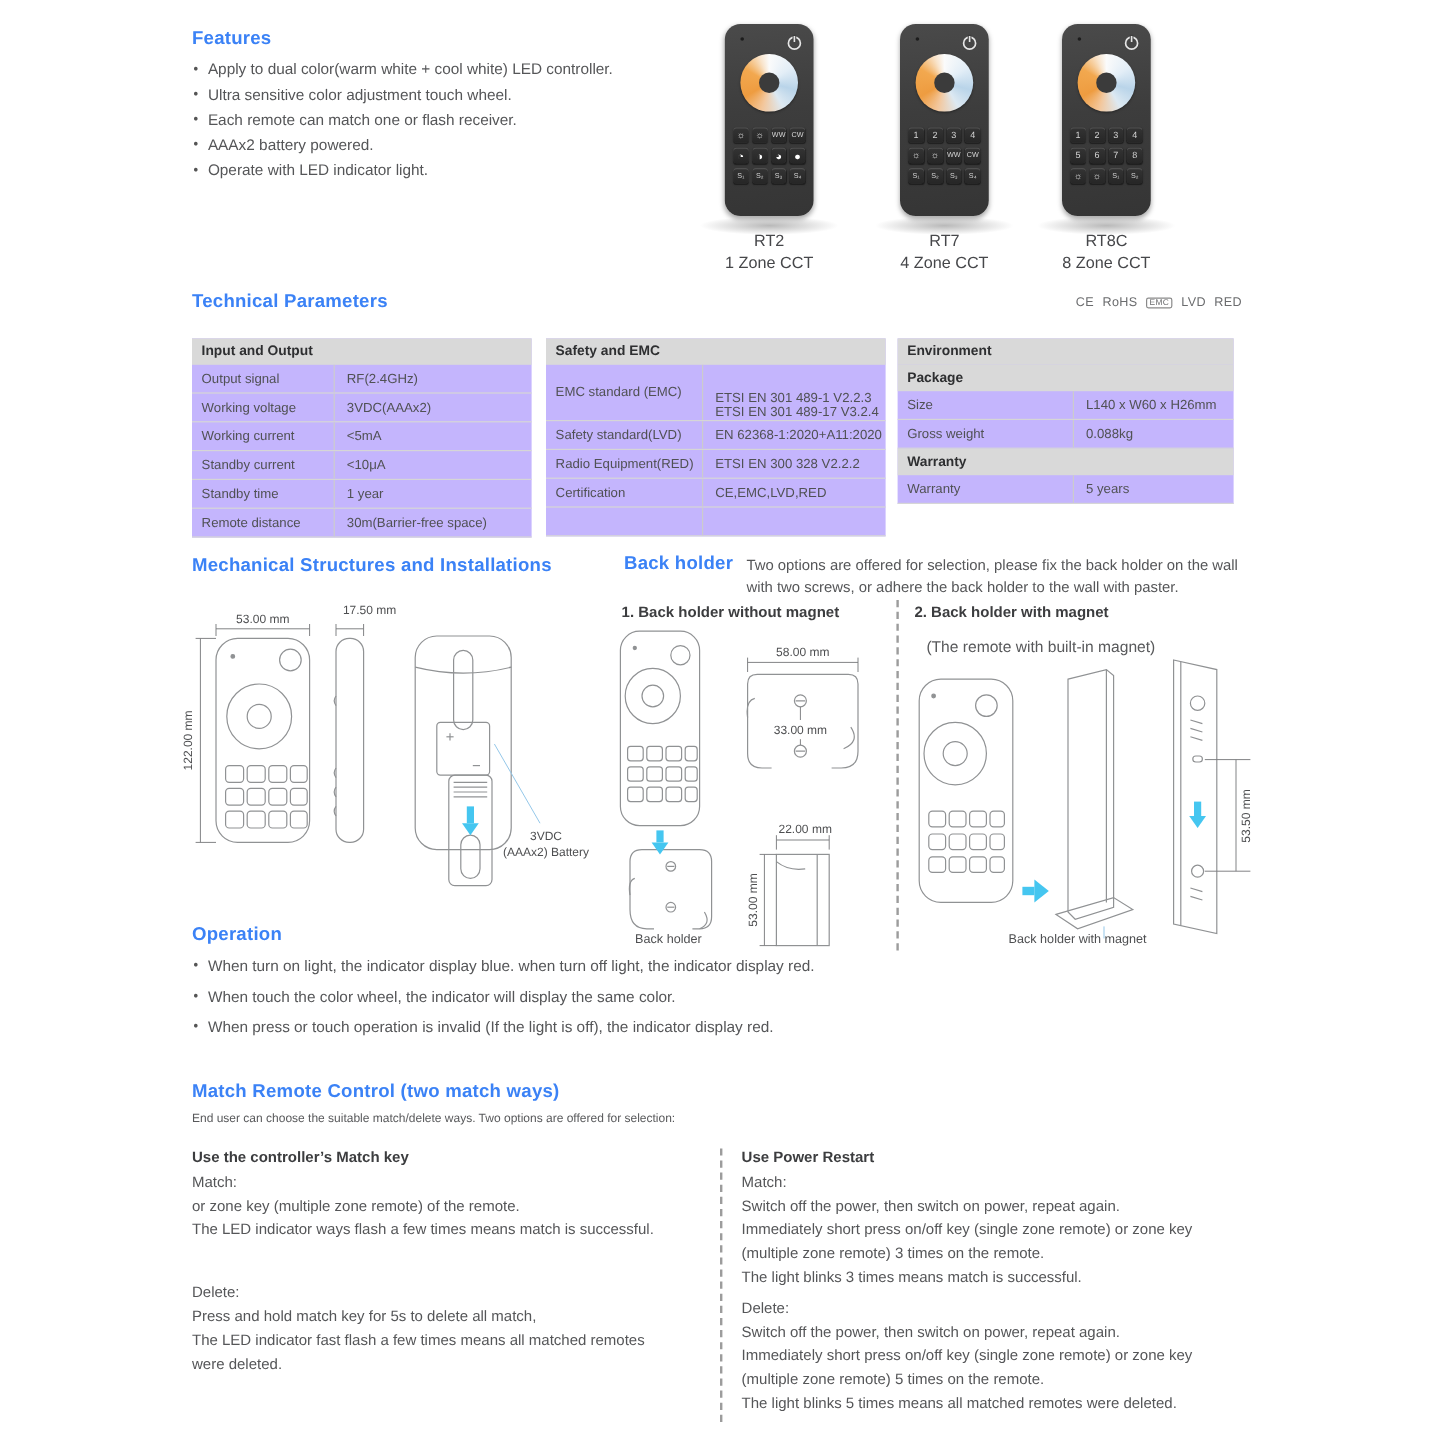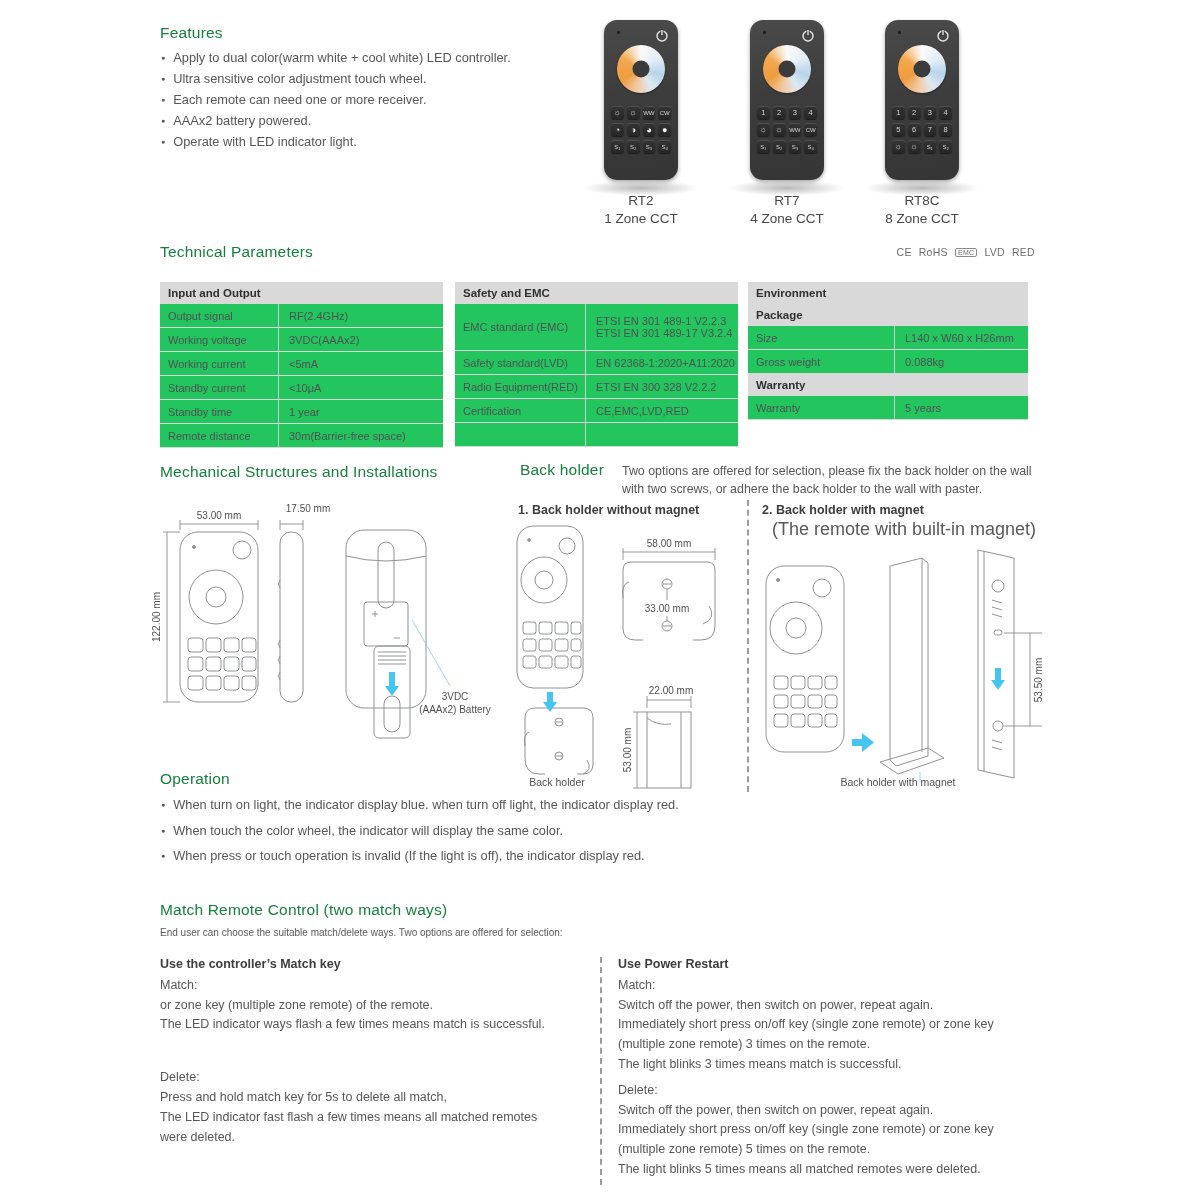--- a/index.html
+++ b/index.html
@@ -1,19 +1,19 @@
 <!DOCTYPE html>
 <html><head>
 <meta charset="utf-8">
 <style>
   html,body{margin:0;padding:0}
   body{width:1200px;height:1200px;background:#ffffff;position:relative;
        font-family:"Liberation Sans",sans-serif;color:#58595b;overflow:hidden}
   .abs{position:absolute}
-  .h-blue{color:#15803d;font-weight:normal;font-size:15.5px;letter-spacing:.2px}
+  .h-blue{color:#3b82f6;font-weight:bold;font-size:15.5px;letter-spacing:.2px}
   .subbold{color:#3c3d3f;font-weight:bold;font-size:12.5px}
 
   
   .blist{list-style:none;margin:0;padding:0;font-size:12.8px;color:#555658}
   .blist li{display:flex;margin-bottom:7.5px;line-height:13.5px}
   .blist li .dot{font-size:7px;margin-right:8px;line-height:13px;color:#555}
   .blist.op li{margin-bottom:6px;line-height:19.5px}
   .blist.op li .dot{line-height:19px}
 
   
@@ -34,30 +34,30 @@
          font-size:6px;display:flex;align-items:center;justify-content:center;
          box-shadow:inset 0 1px 0 rgba(255,255,255,.14),0 1px 1px rgba(0,0,0,.5)}
   .r-btn.num{font-size:7.5px}
   .r-btn.circ{color:#ffffff;font-size:9px}
   .r-btn.sun{font-size:8px}
   .r-shadow{position:absolute;width:120px;height:16px;
             background:radial-gradient(ellipse at center,rgba(70,70,70,.38) 0%,rgba(255,255,255,0) 68%)}
   .r-label{position:absolute;width:120px;text-align:center;font-size:13.5px;color:#46474a;line-height:18px}
 
   
-  .tbl{position:absolute;font-size:11px;color:#505154;background:#22c55e}
+  .tbl{position:absolute;font-size:11px;color:#505154;background:#c4b5fd}
   .tbl-h{height:22px;background:#d9d9d9;display:flex;align-items:center;padding-left:8px;
          font-weight:bold;font-size:11.5px;color:#2e2f31}
   .tr{display:flex;border-bottom:1px solid #d6d6d6}
   .tr{height:23px}
   .tr.h2{height:46px}
   .td{display:flex;align-items:center}
   .td.l{padding-left:8px;border-right:1px solid #cccccc;flex:none}
   .td.v{padding-left:10px;flex:1}
-  .td.v.col{flex-direction:column;align-items:flex-start;justify-content:center}
+  .td.v.col{flex-direction:column;align-items:flex-start;justify-content:flex-end}
 
   
   .marks{position:absolute;font-size:10.5px;color:#6b6c6e;letter-spacing:.3px}
   .marks span{margin-left:7px}
   .marks .boxed{border:1px solid #8a8a8a;border-radius:2px;font-size:7px;padding:0 2px;vertical-align:1px}
 
   .dash-v{position:absolute;border-left:2px dashed #9c9c9c;width:0}
 
   .match-col{position:absolute;font-size:12.5px;line-height:19.8px;color:#555658}
   .match-col .title{font-weight:bold;color:#3c3d3f;margin-bottom:1px}
@@ -73,21 +73,21 @@
   <li>
       <span class="dot">●</span>
       <span>Apply to dual color(warm white + cool white) LED controller.</span>
     </li>
   <li>
       <span class="dot">●</span>
       <span>Ultra sensitive color adjustment touch wheel.</span>
     </li>
   <li>
       <span class="dot">●</span>
-      <span>Each remote can need one or more receiver.</span>
+      <span>Each remote can match one or flash receiver.</span>
     </li>
   <li>
       <span class="dot">●</span>
       <span>AAAx2 battery powered.</span>
     </li>
   <li>
       <span class="dot">●</span>
       <span>Operate with LED indicator light.</span>
     </li>
 </ul>
@@ -330,21 +330,21 @@
   <text x="305" y="223" text-anchor="middle">(AAAx2) Battery</text>
 </svg>
 
 <div class="abs h-blue" style="left:520px;top:461px">Back holder</div>
 <div class="abs desc" style="left:622px;top:463px;width:420px">
   <div>Two options are offered for selection, please fix the back holder on the wall</div>
   <div>with two screws, or adhere the back holder to the wall with paster.</div>
 </div>
 <div class="abs subbold" style="left:518px;top:503px">1. Back holder without magnet</div>
 <div class="abs subbold" style="left:762px;top:503px">2. Back holder with magnet</div>
-<div class="abs" style="left:772px;top:519px;font-size:18px">(The remote with built-in magnet)</div>
+<div class="abs" style="left:772px;top:531px;font-size:13px">(The remote with built-in magnet)</div>
 
 <div class="dash-v" style="left:747px;top:500px;height:292px"></div>
 
 <svg class="abs" style="left:495px;top:522px" width="250" height="268" viewBox="0 0 250 268">
   <g stroke="#909294" fill="none" stroke-width="1">
     <rect x="22" y="4" width="66" height="162" rx="16"></rect>
     <circle cx="72" cy="24" r="8"></circle>
       <circle cx="34" cy="18" r="1.3" fill="#909294"></circle>
     <circle cx="49" cy="58" r="23"></circle>
       <circle cx="49" cy="58" r="9"></circle>

